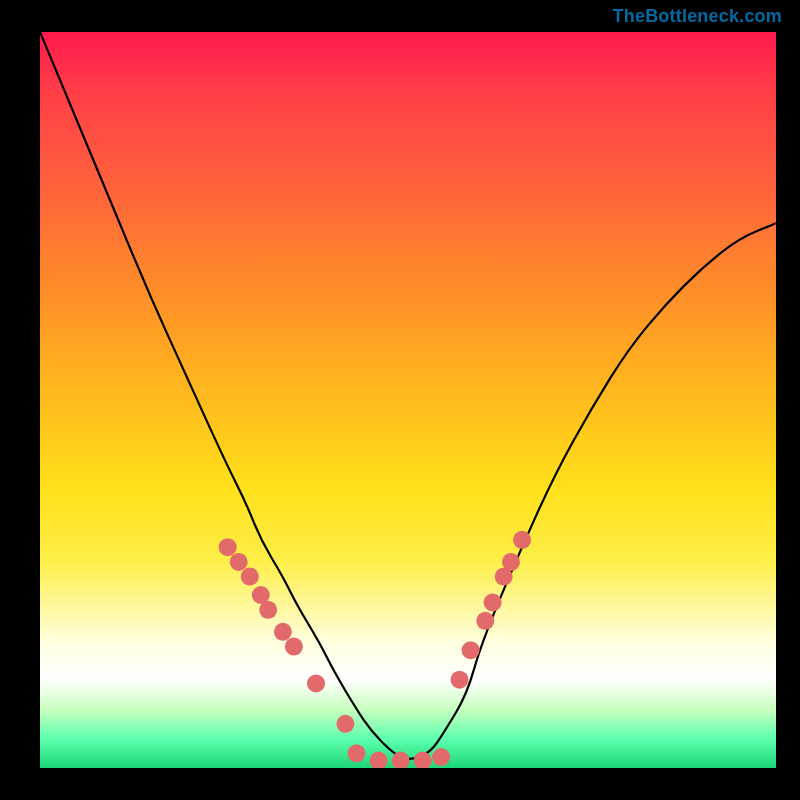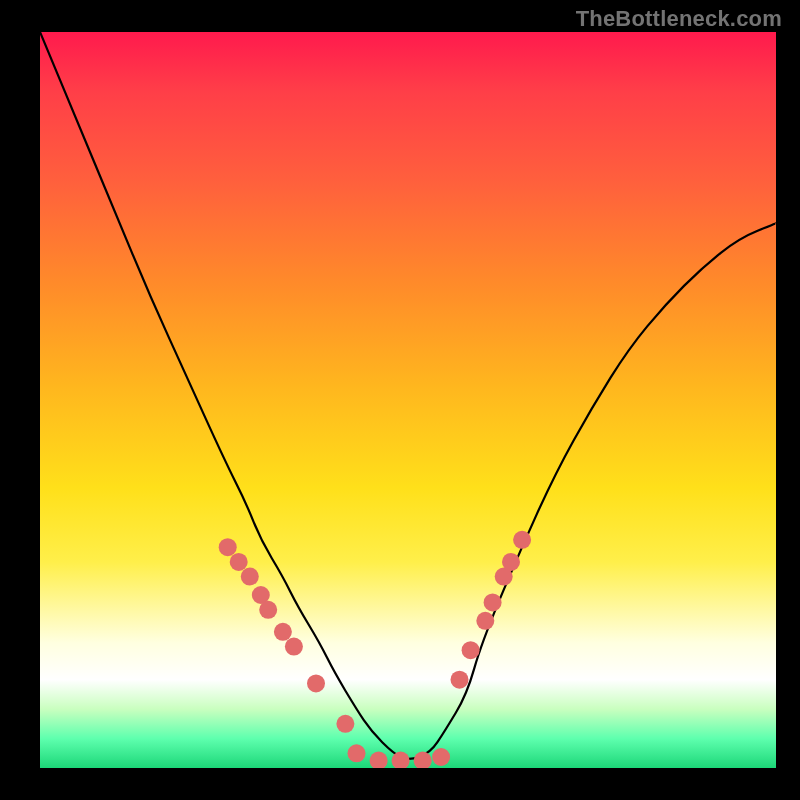--- a/index.html
+++ b/index.html
@@ -39,23 +39,23 @@
       #c9ffbf 92%,
       #5effae 96%,
       #1cd778 100%
     );
   }
   .attribution {
     position: absolute;
     top: 6px;
     right: 18px;
     font-family: Arial, Helvetica, sans-serif;
-    font-size: 22px;
+    font-size: 18px;
     font-weight: 600;
-    color: #737373;
+    color: #0369a1;
     letter-spacing: 0.2px;
   }
   svg.curve {
     position: absolute;
     left: 0;
     top: 0;
     width: 736px;
     height: 736px;
   }
 </style>

